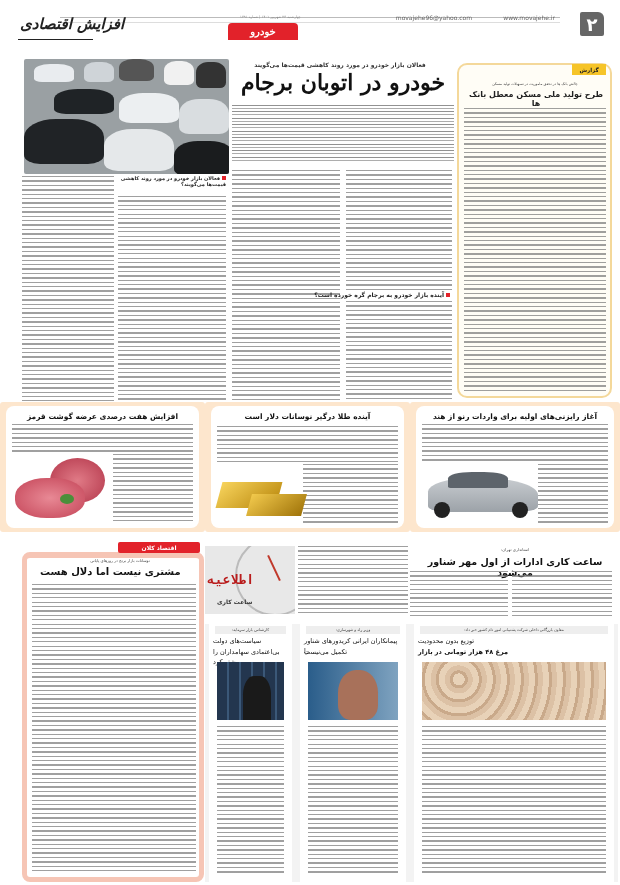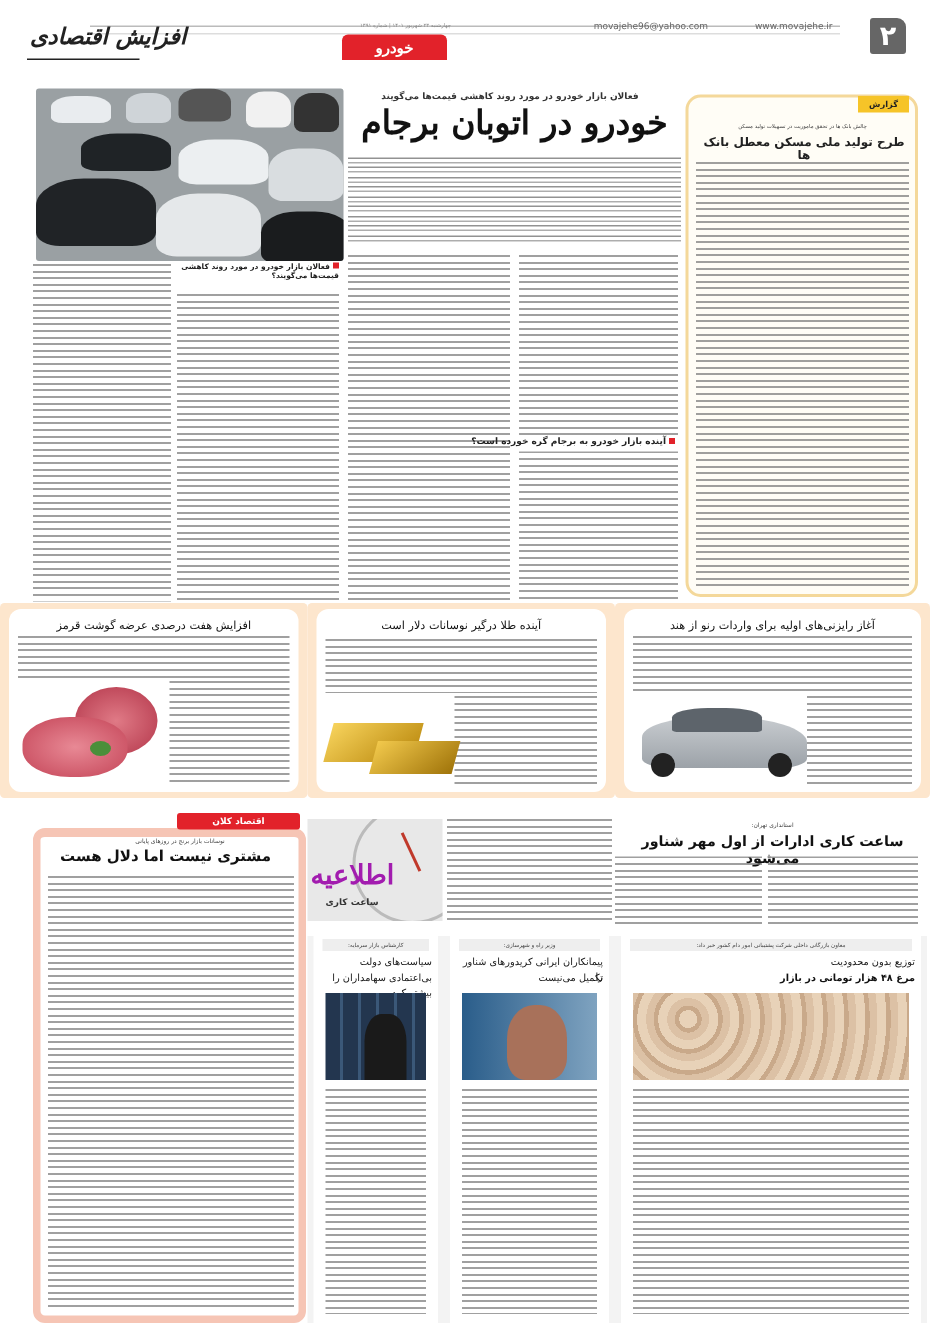--- a/index.html
+++ b/index.html
@@ -35,42 +35,42 @@
 #sub-q{left:300px;top:291px;width:150px;font-size:6px;font-weight:bold;color:#222}
 #sub-q .sq{display:inline-block;width:4px;height:4px;background:#e2222a;margin-left:2px}
 #col-r1b{left:346px;top:301px;width:106px;height:100px}
 #sub-side{left:118px;top:175px;width:108px;font-size:5px;font-weight:bold;color:#222}
 #sub-side .sq{display:inline-block;width:4px;height:4px;background:#e2222a;margin-left:2px}
 #col-m1{left:118px;top:196px;width:108px;height:205px}
 #col-m2{left:22px;top:176px;width:92px;height:225px}
 
 .midbox{top:402px;height:130px;background:#fde6cd;border-radius:3px}
 .midbox-inner{position:absolute;left:6px;right:6px;top:4px;bottom:4px;background:#fff;border-radius:8px}
-.mid-title{position:absolute;top:6px;left:0;right:0;font-size:7.5px;font-weight:normal;text-align:center;color:#111}
+.mid-title{position:absolute;top:6px;left:0;right:0;font-size:7.5px;font-weight:bold;text-align:center;color:#111}
 #box1{left:410px;width:210px}
 #box2{left:205px;width:205px}
 #box3{left:0;width:205px}
 
 #kalan-tag{left:118px;top:542px;width:82px;height:11px;background:#e2222a;color:#fff;font-size:6px;font-weight:bold;display:flex;align-items:center;justify-content:center;border-radius:2px}
 #kalan-box{left:22px;top:552px;width:182px;height:330px;border:5px solid #f6c5b5;border-top-width:6px;border-radius:8px;background:#fff}
 #kalan-kicker{left:40px;top:558px;width:160px;font-size:4px;text-align:center;color:#444}
 #kalan-title{left:40px;top:566px;width:160px;font-size:10px;font-weight:bold;text-align:left;color:#111}
 #kalan-body{left:32px;top:584px;width:164px;height:290px}
 #ad{left:205px;top:546px;width:90px;height:68px;background:#e8e8e8;overflow:hidden}
-#ad-title{position:absolute;left:2px;top:26px;font-size:18px;font-weight:900;color:#a21caf;font-family:Liberation Serif, serif}
+#ad-title{position:absolute;left:2px;top:26px;font-size:13px;font-weight:900;color:#b91c1c;font-family:Liberation Mono, monospace}
 #ad-sub{position:absolute;left:12px;top:52px;font-size:6px;font-weight:bold;color:#333}
 #ad-body{left:298px;top:546px;width:110px;height:68px}
 #hours-kicker{left:420px;top:547px;width:190px;font-size:4px;text-align:center;color:#444}
 #hours-title{left:420px;top:556px;width:190px;font-size:9.5px;font-weight:bold;text-align:center;color:#111}
 #hours-b1{left:512px;top:571px;width:100px;height:48px}
 #hours-b2{left:410px;top:571px;width:98px;height:48px}
 .colbox{top:624px;height:258px;background:#f3f3f3}
 .colbox-inner{position:absolute;left:4px;right:4px;top:0;bottom:0;background:#fff}
 .cb-kicker{position:absolute;left:6px;right:6px;top:2px;height:8px;background:#eee;font-size:3.8px;text-align:center;color:#444;line-height:8px}
-.cb-title{position:absolute;left:4px;right:4px;font-size:6.5px;text-align:right;color:#111;line-height:10px}
+.cb-title{position:absolute;left:4px;right:4px;font-size:6.5px;text-align:left;color:#111;line-height:10px}
 .cb-photo{position:absolute;left:8px;right:8px;top:38px;height:58px;overflow:hidden}
 .cb-body{position:absolute;left:8px;right:8px;top:102px;bottom:6px}
 #cb1{left:410px;width:208px}
 #cb2{left:296px;width:114px}
 #cb3{left:205px;width:91px}
 </style>
 </head>
 <body>
 
 <div class="abs" id="hdr-line"></div>

